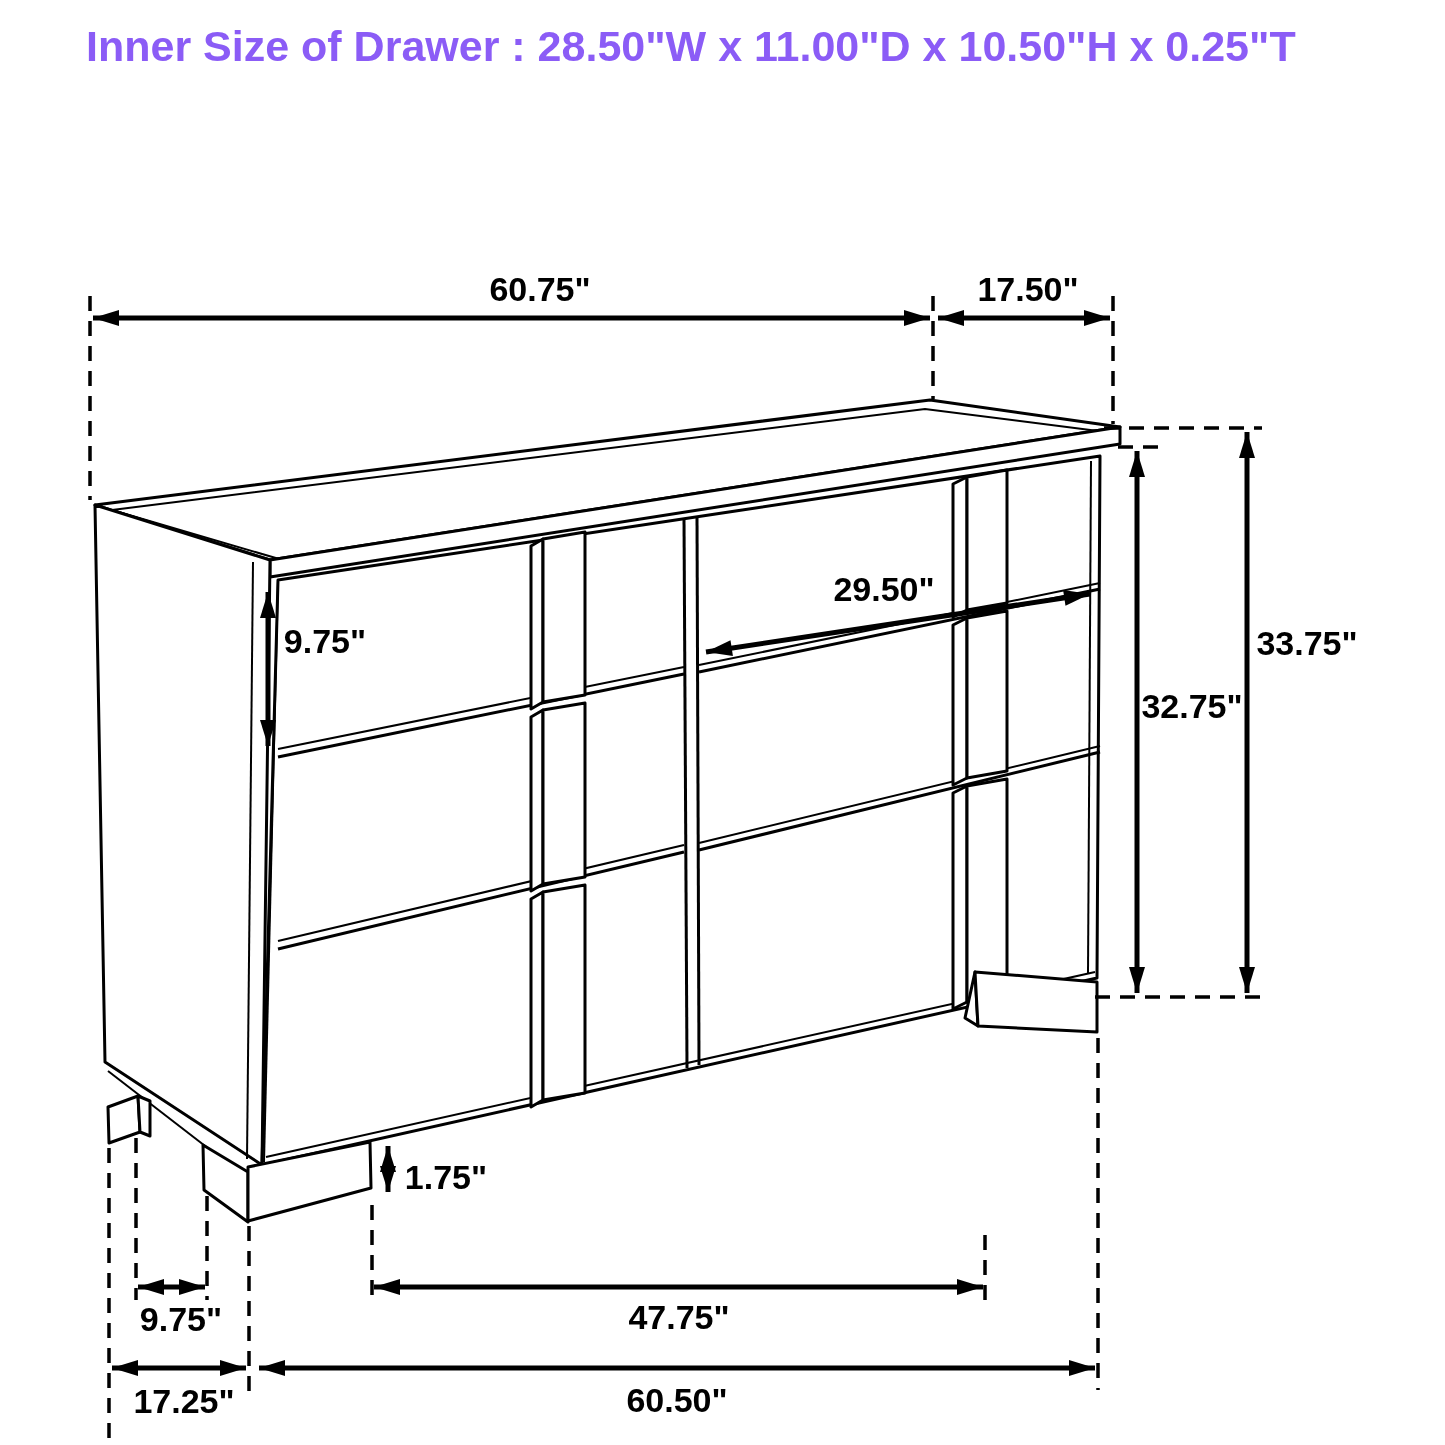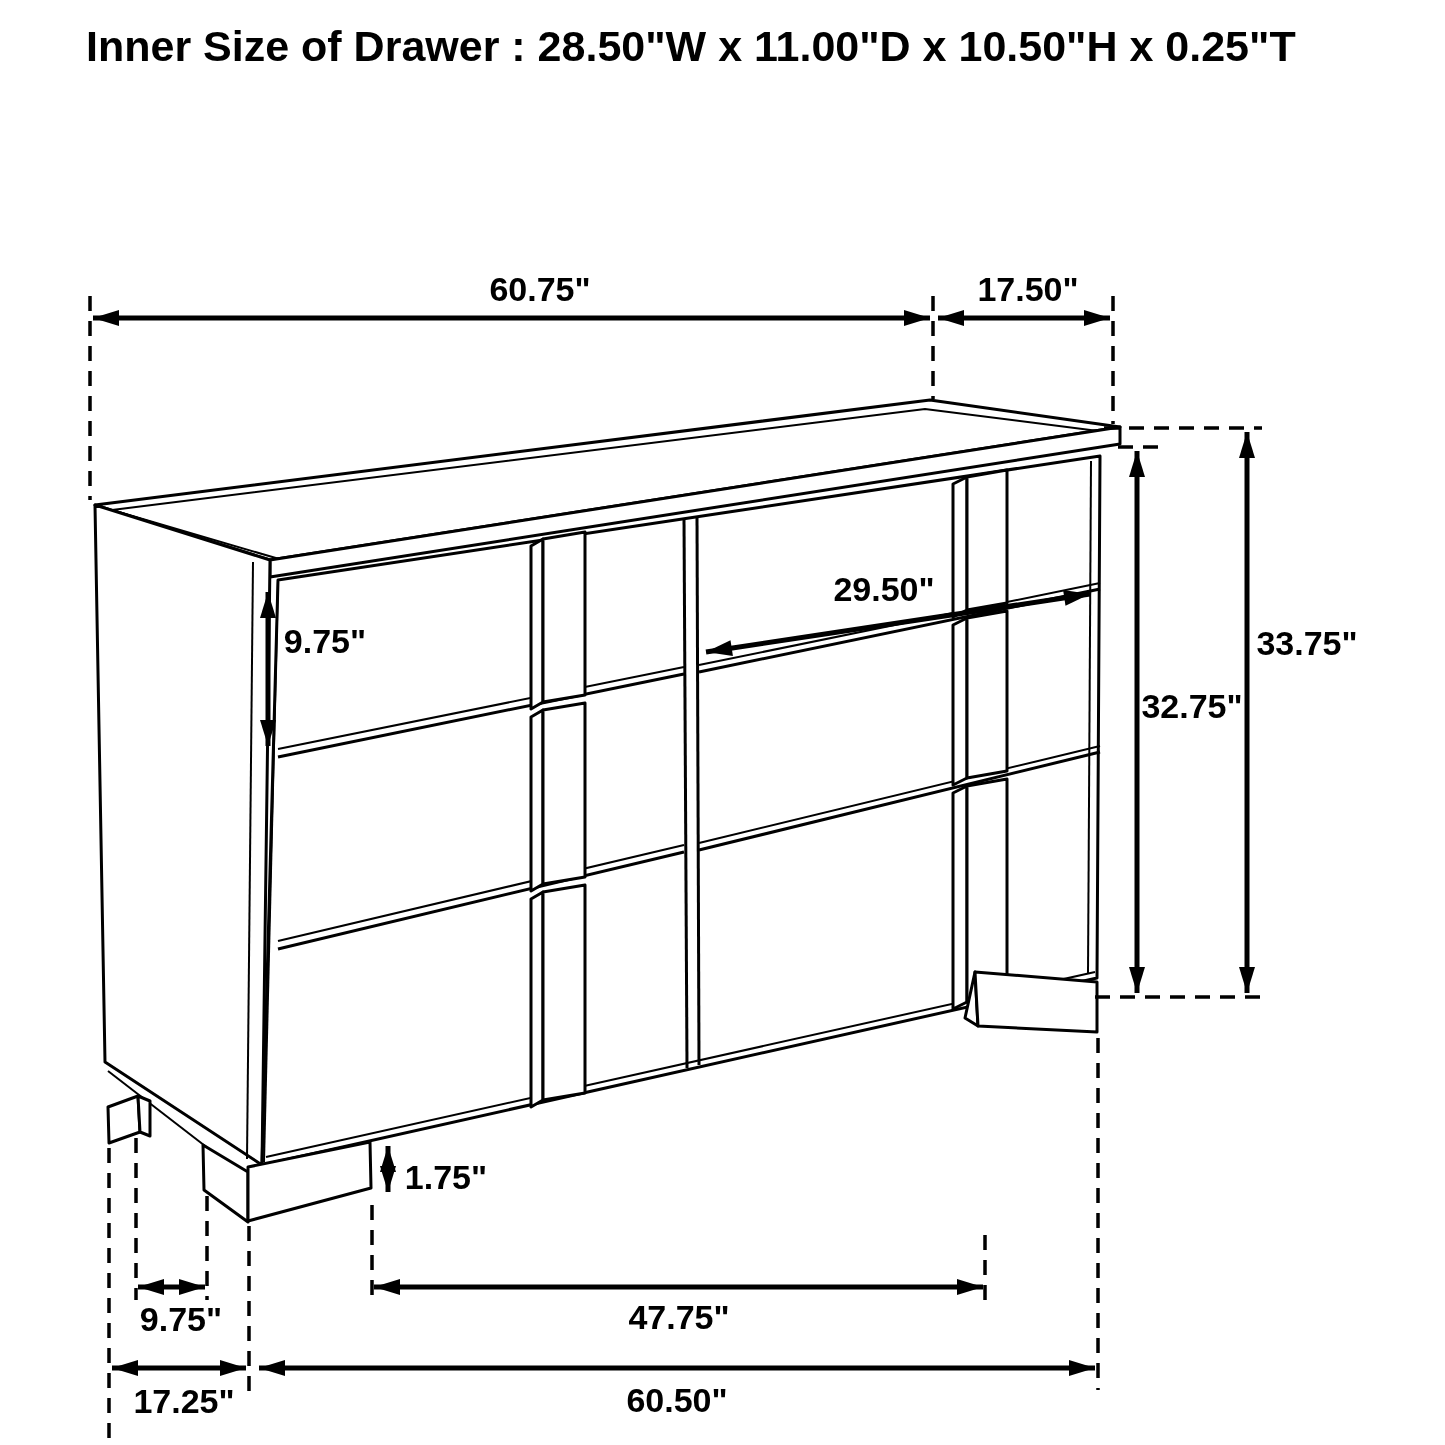--- a/index.html
+++ b/index.html
@@ -18,21 +18,21 @@
     font-size:34px;
     color:#000;
     white-space:nowrap;
     letter-spacing:0px;
   }
   #title{
     position:absolute;
     left:86px;top:22px;
     font-weight:bold;
     font-size:43px;
-    color:#000000;
+    color:#8b5cf6;
     white-space:nowrap;
   }
   .furn{stroke:#000;fill:none;stroke-width:3;stroke-linejoin:round;}
   .furnfill{stroke:#000;fill:#fff;stroke-width:3;stroke-linejoin:round;}
   .thin{stroke:#000;fill:none;stroke-width:2;}
   .dim{stroke:#000;fill:none;stroke-width:5;}
   .dash{stroke:#000;fill:none;stroke-width:3.5;stroke-dasharray:15 10;}
 </style>
 </head>
 <body>

